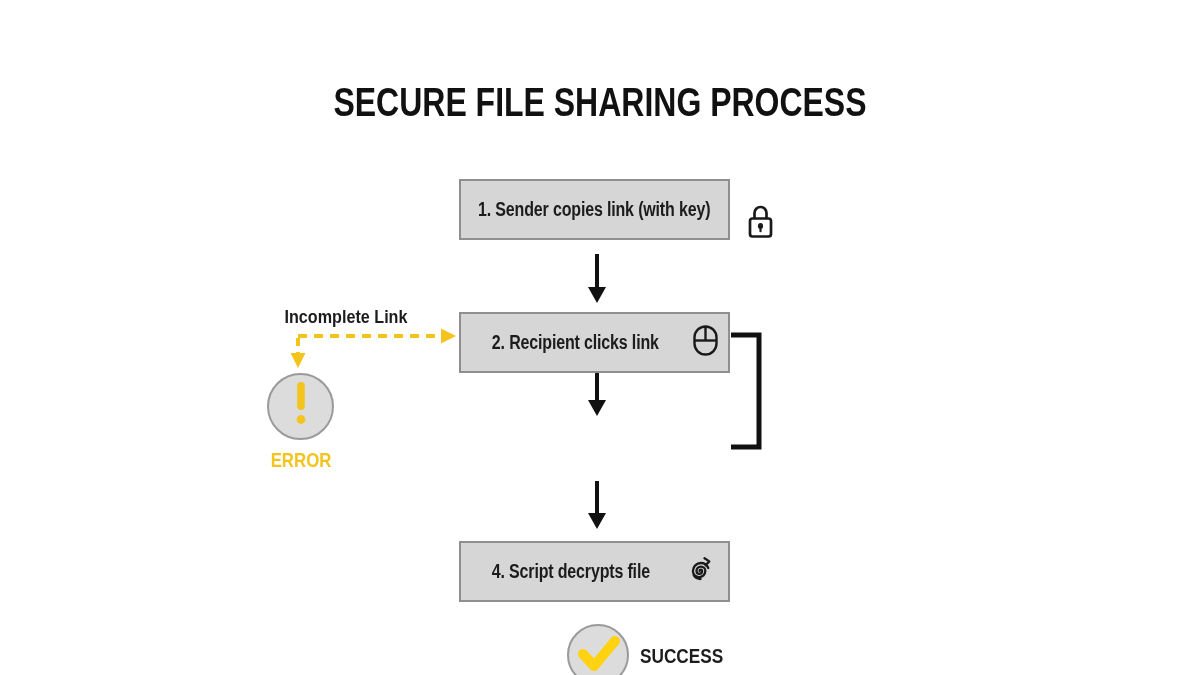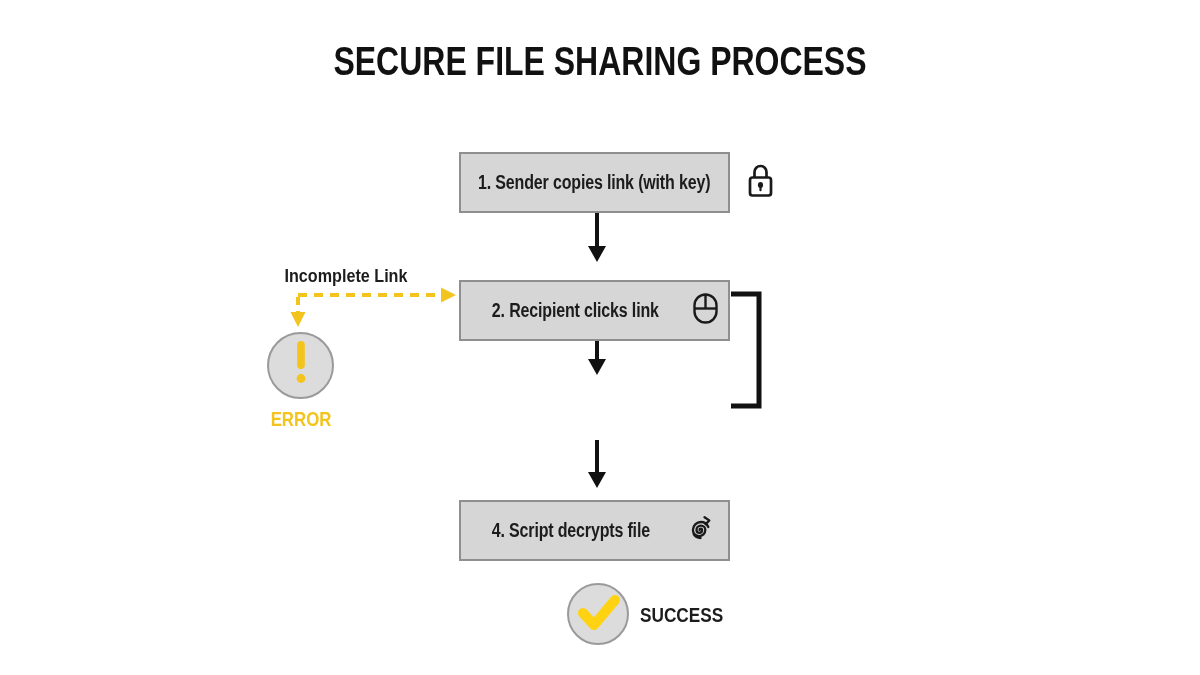--- a/index.html
+++ b/index.html
@@ -4,20 +4,21 @@
 <style>
   * { margin: 0; padding: 0; box-sizing: border-box; }
   html, body { width: 1200px; height: 675px; background: #ffffff; overflow: hidden; }
   .canvas {
     position: relative;
     width: 1200px;
     height: 588px;
     background: #ffffff;
     font-family: "Liberation Sans", sans-serif;
     color: #1a1a1a;
+    margin-top: 41px;
   }
   .title {
     position: absolute;
     left: 0; right: 0;
     top: 38px;
     text-align: center;
     font-size: 41px;
     font-weight: 700;
     letter-spacing: 0px;
     white-space: nowrap;
@@ -128,33 +129,33 @@
     <polyline points="731,294 759,294 759,406 731,406" fill="none" stroke="#111111" stroke-width="5"></polyline>
 
     <g>
       <line x1="298" y1="295" x2="442" y2="295" stroke="#F2C41D" stroke-width="4" stroke-dasharray="9 7"></line>
       <polygon points="441,287.5 441,302.5 456,295" fill="#F2C41D"></polygon>
       <line x1="298" y1="297" x2="298" y2="313" stroke="#F2C41D" stroke-width="4" stroke-dasharray="8 6"></line>
       <polygon points="290.5,312 305.5,312 298,327" fill="#F2C41D"></polygon>
     </g>
   </svg>
 
-  <div class="box" style="top:152px">
+  <div class="box" style="top:138px">
     <span class="box-label">1. Sender copies link (with key)</span>
   </div>
   <span class="lock-wrap">
     <svg width="33" height="42" viewBox="0 0 33 42">
       <path d="M10.5 17.5 v-5.5 a6 6 0 0 1 12 0 v5.5" fill="none" stroke="#1a1a1a" stroke-width="2.7"></path>
       <rect x="6" y="17.5" width="21" height="18" rx="2.5" fill="none" stroke="#1a1a1a" stroke-width="2.7"></rect>
       <ellipse cx="16.5" cy="25" rx="2.6" ry="3" fill="#1a1a1a"></ellipse>
       <rect x="15.4" y="26.5" width="2.2" height="4.8" rx="1" fill="#1a1a1a"></rect>
     </svg>
   </span>
 
-  <div class="box" style="top:280px">
+  <div class="box" style="top:271px">
     <span class="box-label">2. Recipient clicks link</span>
     <span class="box-icon">
       <svg width="25" height="31" viewBox="0 0 25 31">
         <rect x="1.5" y="1.5" width="22" height="28" rx="11" fill="none" stroke="#1a1a1a" stroke-width="2.4"></rect>
         <line x1="1.5" y1="15.5" x2="23.5" y2="15.5" stroke="#1a1a1a" stroke-width="2.4"></line>
         <line x1="12.5" y1="1.5" x2="12.5" y2="15.5" stroke="#1a1a1a" stroke-width="2.4"></line>
       </svg>
     </span>
   </div>
 

